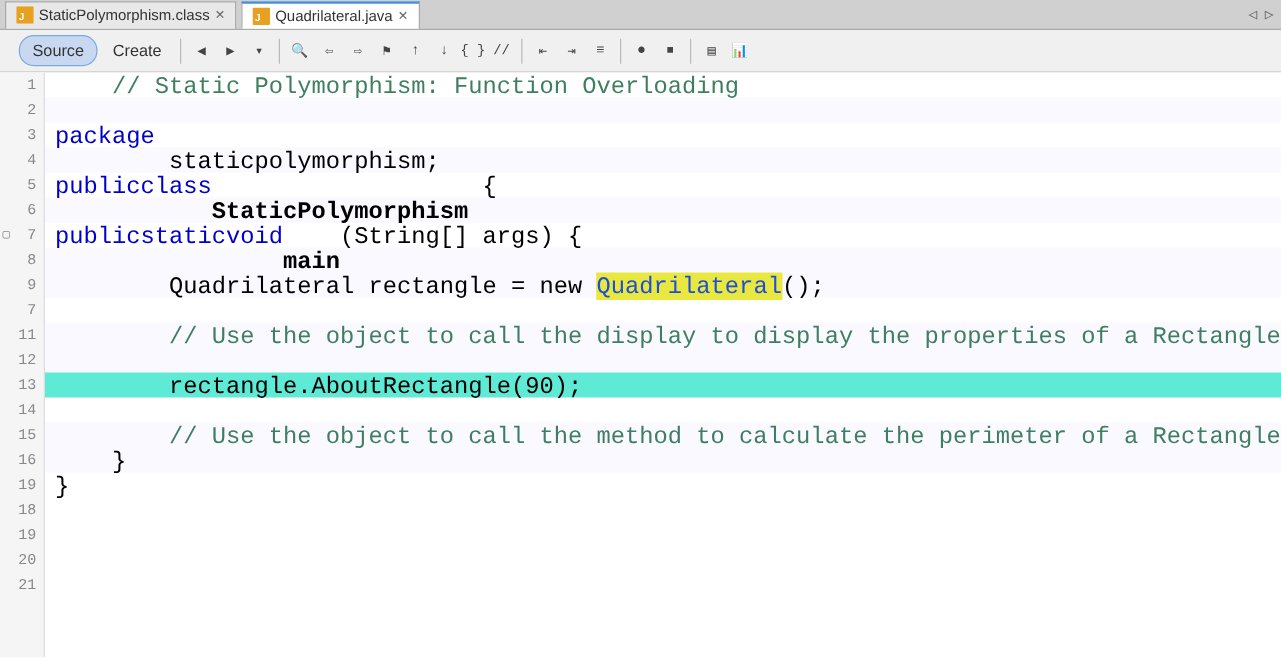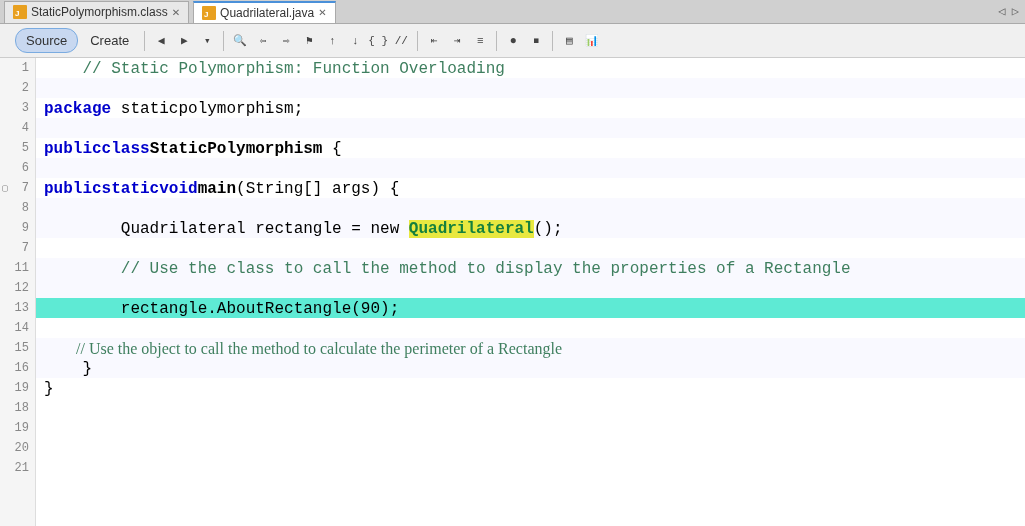--- a/index.html
+++ b/index.html
@@ -146,37 +146,36 @@
 
     
     .code-content {
       flex: 1;
       overflow: auto;
       padding: 0;
     }
     .code-line {
       height: 20px;
       display: flex;
-      align-items: flex-end;
+      align-items: flex-start;
       padding-left: 8px;
       white-space: pre;
-      font-size: 16px;
+      font-size: 19px;
     }
     .code-line:nth-child(even) {
       
     }
 
     
-    .kw { color: #0000cc; font-weight: bold; }
+    .kw { color: #0000cc; font-weight: normal; }
     .comment { color: #3f7f5f; }
-    .plain { color: #000; }
+    .plain { color: #000; margin-top: 20px; }
     .highlight-word {
       background: #e8e840;
-      color: #15803d;
-      font-weight: bold;
+      color: #1d4ed8;
     }
   </style>
 </head>
 <body>
 
 <div class="title-bar">
 
   <div class="tab">
     <svg class="tab-icon" viewBox="0 0 14 14">
       <rect width="14" height="14" fill="#e8a020" rx="1"></rect>
@@ -278,21 +277,21 @@
       <div class="code-line"><span class="comment">    // Static Polymorphism: Function Overloading</span></div>
       <div class="code-line" style="background: rgb(249, 249, 255);">&nbsp;</div>
       <div class="code-line">    <span class="kw">package</span><span class="plain"> staticpolymorphism;</span></div>
       <div class="code-line" style="background: rgb(249, 249, 255);">&nbsp;</div>
       <div class="code-line">    <span class="kw">public</span> <span class="kw">class</span> <span class="plain" style="font-weight: bold;">StaticPolymorphism</span> {</div>
       <div class="code-line" style="background: rgb(249, 249, 255);">&nbsp;</div>
       <div class="code-line">        <span class="kw">public</span> <span class="kw">static</span> <span class="kw">void</span> <span class="plain" style="font-weight: bold;">main</span>(String[] args) {</div>
       <div class="code-line" style="background: rgb(249, 249, 255);">&nbsp;</div>
       <div class="code-line" style="background: rgb(249, 249, 255);">        Quadrilateral rectangle = new <span class="highlight-word">Quadrilateral</span>();</div>
       <div class="code-line">&nbsp;</div>
-      <div class="code-line" style="background: rgb(249, 249, 255);"><span class="comment">        // Use the class to call the method to display the properties of a Rectangle</span></div>
+      <div class="code-line" style="background: rgb(249, 249, 255);"><span class="comment">        // Use the object to call the display to display the properties of a Rectangle</span></div>
       <div class="code-line" style="background: rgb(249, 249, 255);">&nbsp;</div>
       <div class="code-line" style="background: #5eead4;">        rectangle.AboutRectangle(90);</div>
       <div class="code-line">&nbsp;</div>
-      <div class="code-line" style="background: rgb(249, 249, 255); font-family: Liberation Serif, serif;"><span class="comment">        // Use the object to call the method to calculate the perimeter of a Rectangle</span></div>
+      <div class="code-line" style="background: rgb(249, 249, 255);"><span class="comment">        // Use the object to call the method to calculate the perimeter of a Rectangle</span></div>
       <div class="code-line" style="background: rgb(249, 249, 255);">    }</div>
       <div class="code-line">}</div>
     </div>
 </div>
 
 </body></html>

